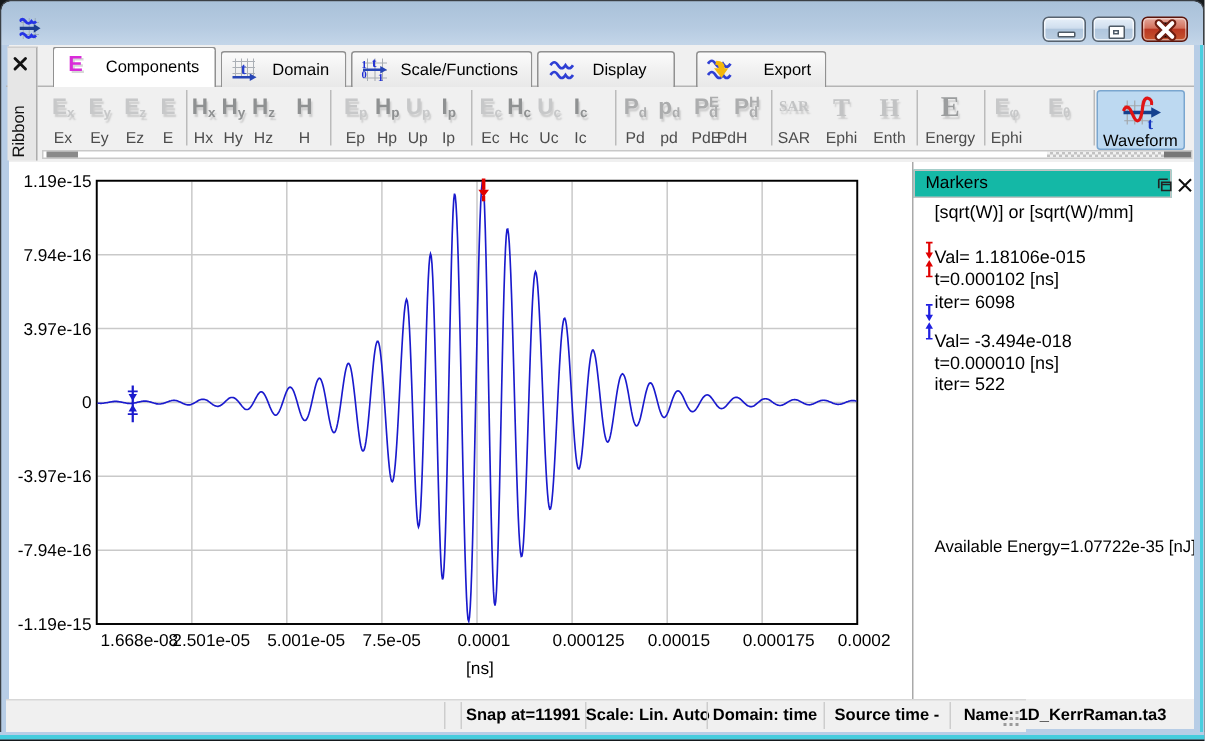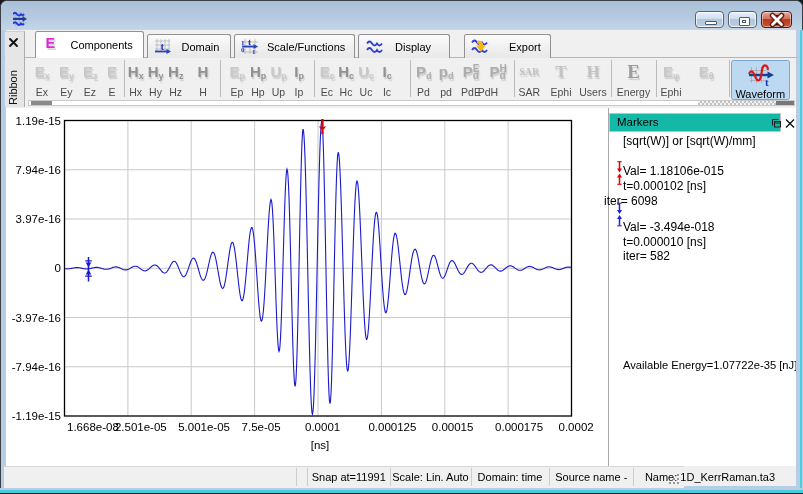--- a/index.html
+++ b/index.html
@@ -54,21 +54,21 @@
 #rsbchk { position:absolute; left:669px; top:0; width:78px; height:4.5px;
   background:repeating-conic-gradient(#c3c3c3 0% 25%, #f2f2f2 0% 50%); background-size:4px 4px; }
 #rsbend { position:absolute; left:747px; top:0; width:18px; height:4.5px; background:#787878; }
 
 #main { position:absolute; left:6px; top:107.5px; width:790px; height:358px; background:#fff; }
 #vsep { position:absolute; left:602px; top:0; width:1px; height:358px; background:#a9a9a9; }
 #mkttl { position:absolute; left:603px; top:5px; width:172px; height:19px; background:#14b8a6; border:1px solid #c2c2c2; }
 #mkttl .t { position:absolute; left:7px; top:2.5px; font-size:11.5px; color:#000; }
 .mrow { position:absolute; font-size:12px; color:#000; white-space:nowrap; }
 
-#status { position:absolute; left:4px; top:465.5px; width:680px; height:22px; background:#f0f0f0; border-top:1px solid #d7d7d7; }
+#status { position:absolute; left:4px; top:465.5px; width:680px; height:22px; background:#f0f0f0; border-top:1px solid #d7d7d7;font-weight:bold; }
 .scell { position:absolute; top:1.5px; height:17.5px; border-left:1px solid #cdcdcd; }
 .scell span { position:absolute; top:3px; font-size:11px; color:#000; white-space:nowrap; width:100%; text-align:center; display:inline-block;}
 </style></head>
 <body>
 <div id="win"></div>
 <div id="content"></div>
 <div id="lb"></div>
 
 <div id="title">
  <svg style="position:absolute;left:12px;top:10px" width="15" height="16" viewBox="0 0 15 16">
@@ -187,21 +187,21 @@
 <div class="tlab" style="left:423.5px;">Pd</div>
 <div class="tlab" style="left:446px;">pd</div>
 <div class="tlab" style="left:471px;">PdE</div>
 <div class="tlab" style="left:488px;">PdH</div>
 <div class="sep" style="left:514px"></div>
 <div class="ticon sr serif" style="left:529.3px;font-size:10px;"><span class="ul">SAR</span></div>
 <div class="ticon sr serif" style="left:561px;font-size:17px;"><span class="ul">T</span></div>
 <div class="ticon sr serif" style="left:593px;font-size:17px;"><span class="ul">H</span></div>
 <div class="tlab" style="left:529.3px;">SAR</div>
 <div class="tlab" style="left:561px;">Ephi</div>
-<div class="tlab" style="left:593px;">Users</div>
+<div class="tlab" style="left:593px;">Enth</div>
 <div class="sep" style="left:610.5px"></div>
 <div class="ticon en serif" style="left:633.5px;font-size:19px;"><span class="ul">E</span></div>
 <div class="tlab" style="left:633.5px;">Energy</div>
 <div class="sep" style="left:656px"></div>
 <div class="ticon lt" style="left:671px;"><span class="ul">E<sub>φ</sub></span></div>
 <div class="ticon lt" style="left:706px;"><span class="ul">E<sub>θ</sub></span></div>
 <div class="tlab" style="left:671px;">Ephi</div>
 <div class="tlab" style="left:706px;margin-top:28px;">Etheta</div>
 <div class="sep" style="left:729px"></div>
 
@@ -230,24 +230,24 @@
         <path d="M3.5 3.5 h6 v5.5 h-6 Z M3.5 5 h6" stroke="#222" stroke-width="1.1" fill="none"></path>
         <path d="M1.5 1.5 h6 M1.5 1.5 v6" stroke="#222" stroke-width="1.1" fill="none"></path>
       </svg>
   <svg style="position:absolute;left:174px;top:4px" width="12" height="11">
         <path d="M2 1.5 L10 9.5 M10 1.5 L2 9.5" stroke="#111" stroke-width="1.4" fill="none"></path>
       </svg>
  </div>
 <div class="mrow" style="left:617px;top:26.0px;">[sqrt(W)] or [sqrt(W)/mm]</div>
 <div class="mrow" style="left:617px;top:56.3px;">Val= 1.18106e-015</div>
 <div class="mrow" style="left:617px;top:71.5px;">t=0.000102 [ns]</div>
-<div class="mrow" style="left:598px;top:86.5px;">iter= 6098</div>
+<div class="mrow" style="left:617px;top:86.5px;">iter= 6098</div>
 <div class="mrow" style="left:617px;top:112.0px;">Val= -3.494e-018</div>
 <div class="mrow" style="left:617px;top:127.0px;">t=0.000010 [ns]</div>
-<div class="mrow" style="left:617px;top:141.5px;">iter= 582</div>
+<div class="mrow" style="left:617px;top:141.5px;">iter= 522</div>
 <div class="mrow" style="left:617px;top:251.9px;font-size:11.2px;">Available Energy=1.07722e-35 [nJ]</div>
  <svg style="position:absolute;left:602.5px;top:45px" width="16" height="140" viewBox="0 0 16 140">
   <path d="M10.5 9.0 V16.2" stroke="#e00000" stroke-width="1.5"></path>
 <path d="M8.0 15.4 L13.0 15.4 L10.5 19.6 Z" fill="#e00000"></path>
 <path d="M8.3 8.7 H12.7" stroke="#e00000" stroke-width="1.1"></path>
 <path d="M10.5 31.0 V23.8" stroke="#e00000" stroke-width="1.5"></path>
 <path d="M8.0 24.6 L13.0 24.6 L10.5 20.4 Z" fill="#e00000"></path>
 <path d="M8.3 31.3 H12.7" stroke="#e00000" stroke-width="1.1"></path>
 <path d="M10.5 50.5 V57.7" stroke="#2020e0" stroke-width="1.5"></path>
 <path d="M8.0 56.9 L13.0 56.9 L10.5 61.1 Z" fill="#2020e0"></path>
@@ -314,21 +314,21 @@
  <div class="scell" style="left:303px;width:82.5px">
       <span>Snap at=11991</span>
     </div>
  <div class="scell" style="left:385.5px;width:81px">
       <span>Scale: Lin. Auto</span>
     </div>
  <div class="scell" style="left:466.5px;width:78px">
       <span>Domain: time</span>
     </div>
  <div class="scell" style="left:544.5px;width:84.5px">
-      <span>Source name -</span>
+      <span>Source time -</span>
     </div>
  <div class="scell" style="left:629px;width:153px">
       <span>Name: 1D_KerrRaman.ta3</span>
     </div>
  <svg style="position:absolute;right:3px;bottom:2px" width="14" height="14">
       <g fill="#9a9a9a">
         <rect x="10" y="10" width="2" height="2"></rect>
         <rect x="10" y="6" width="2" height="2"></rect>
         <rect x="6" y="10" width="2" height="2"></rect>
         <rect x="10" y="2" width="2" height="2"></rect>

